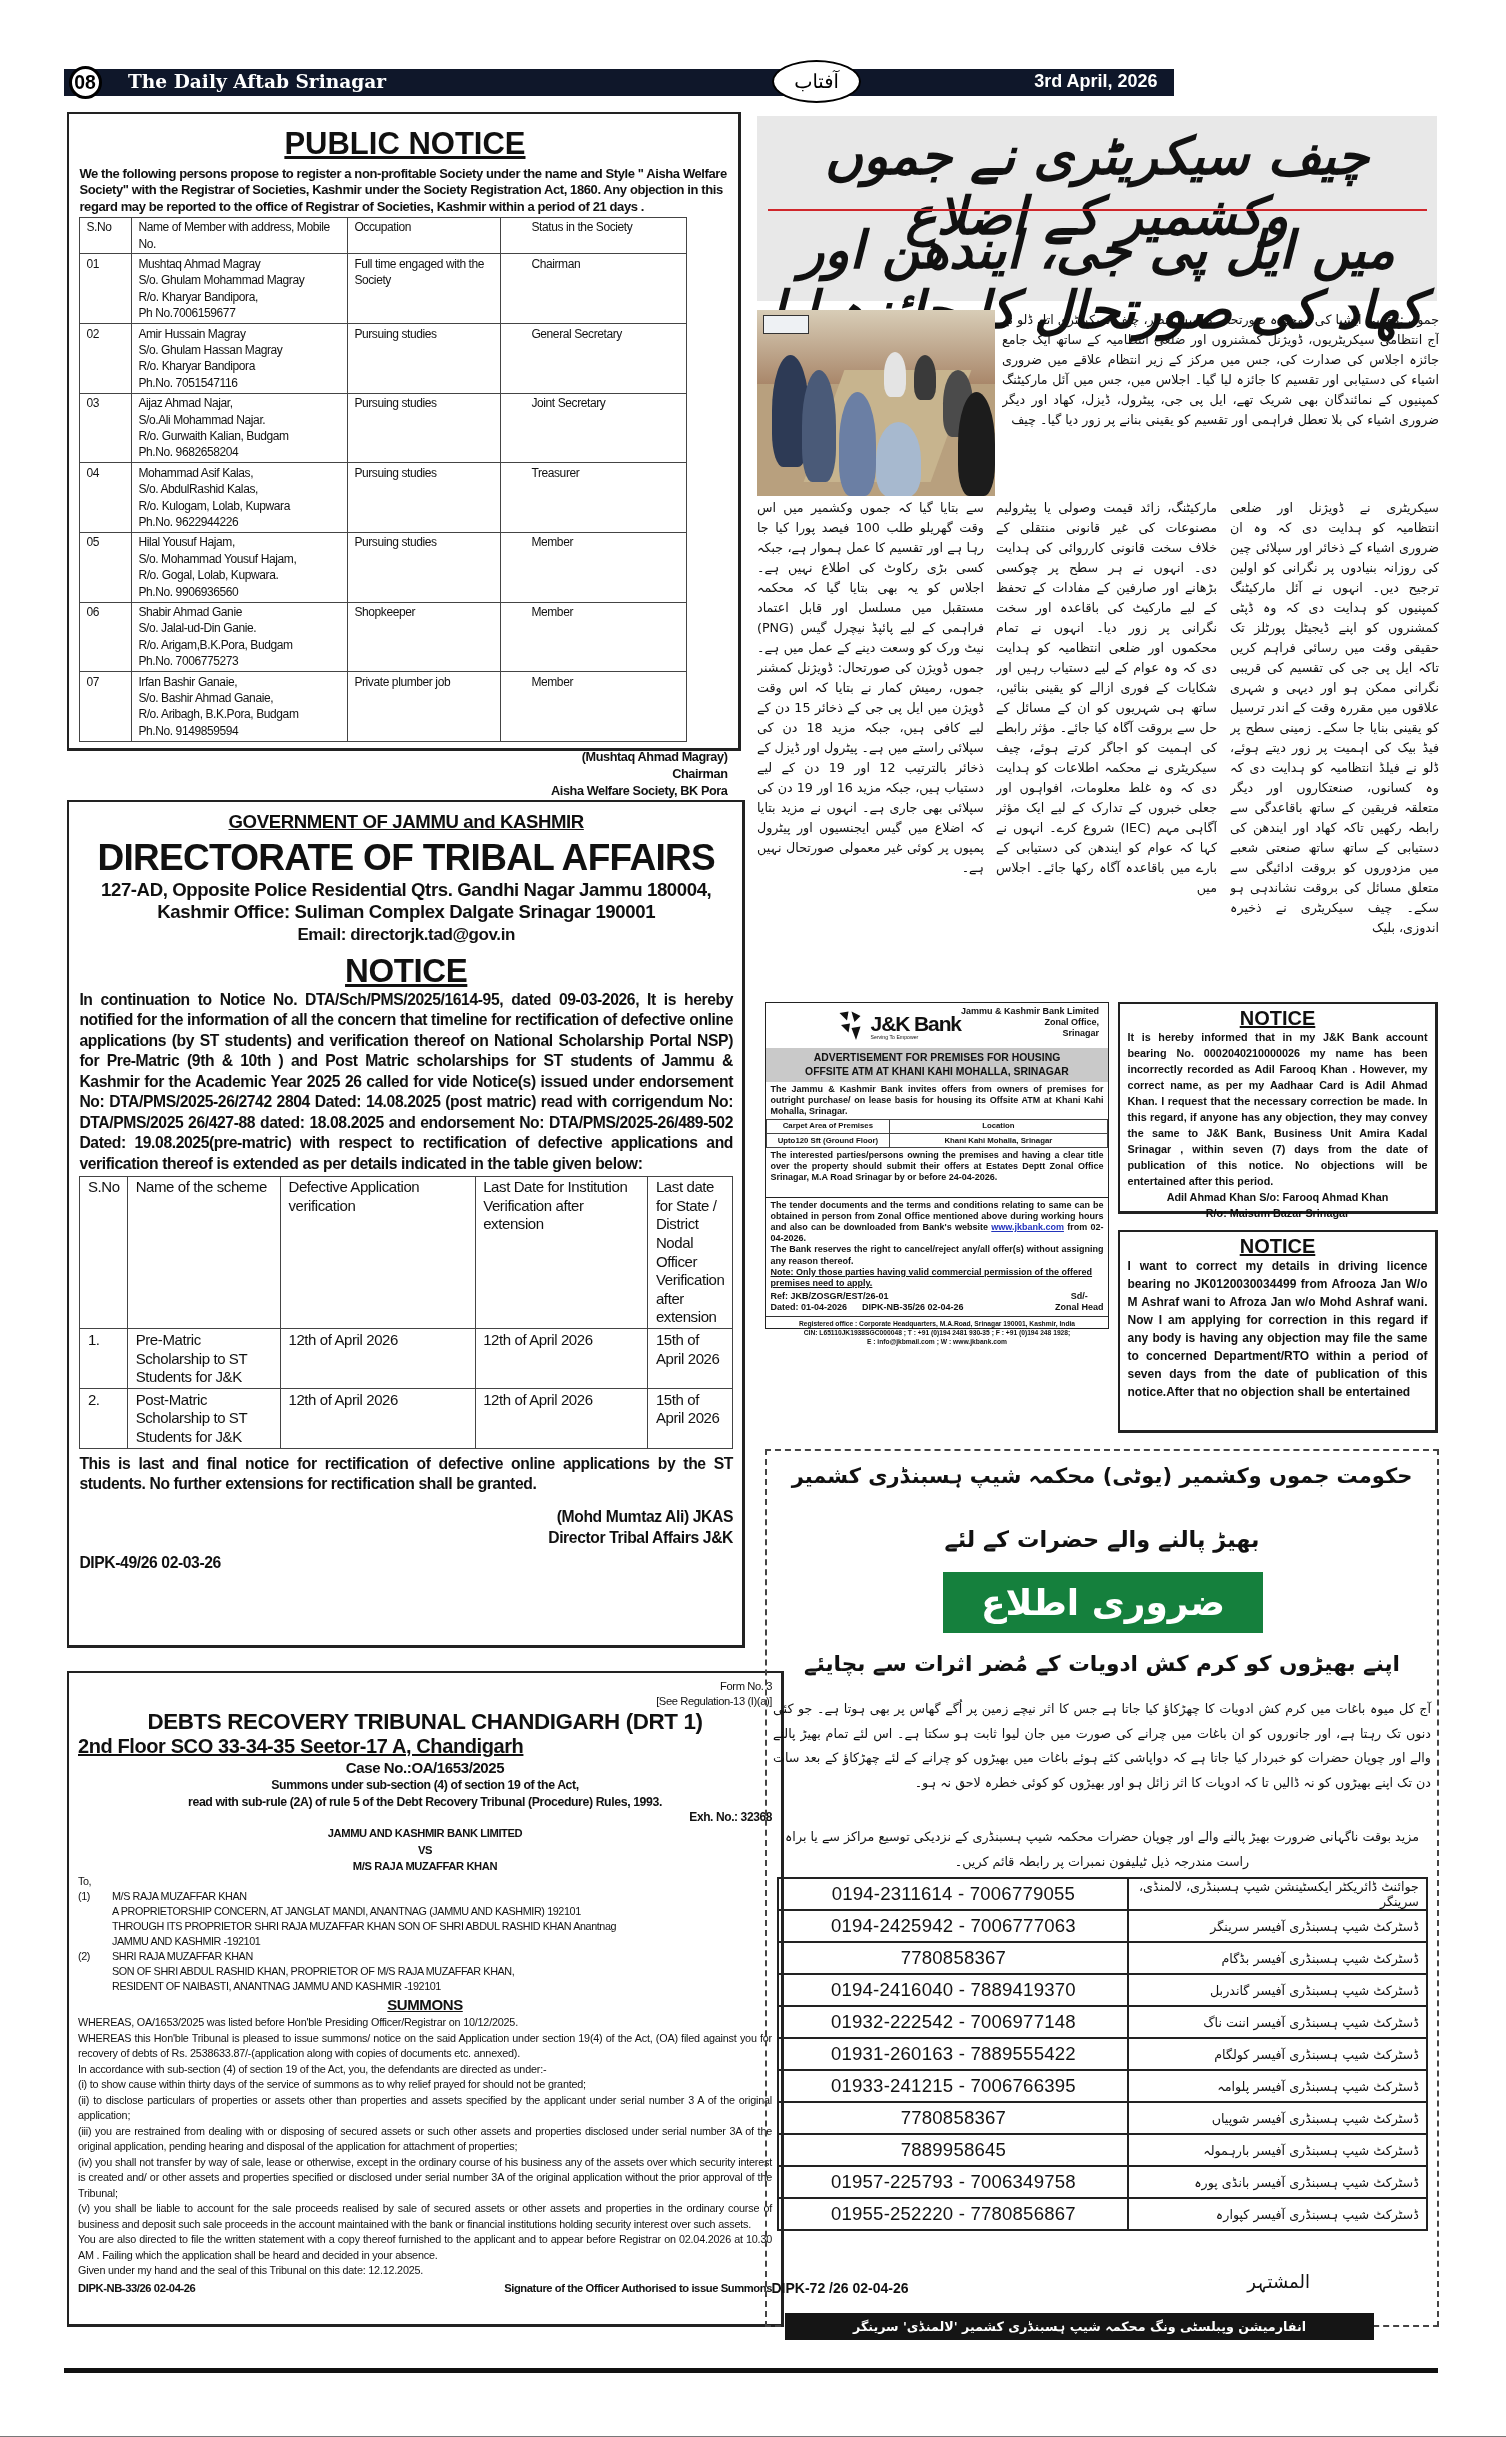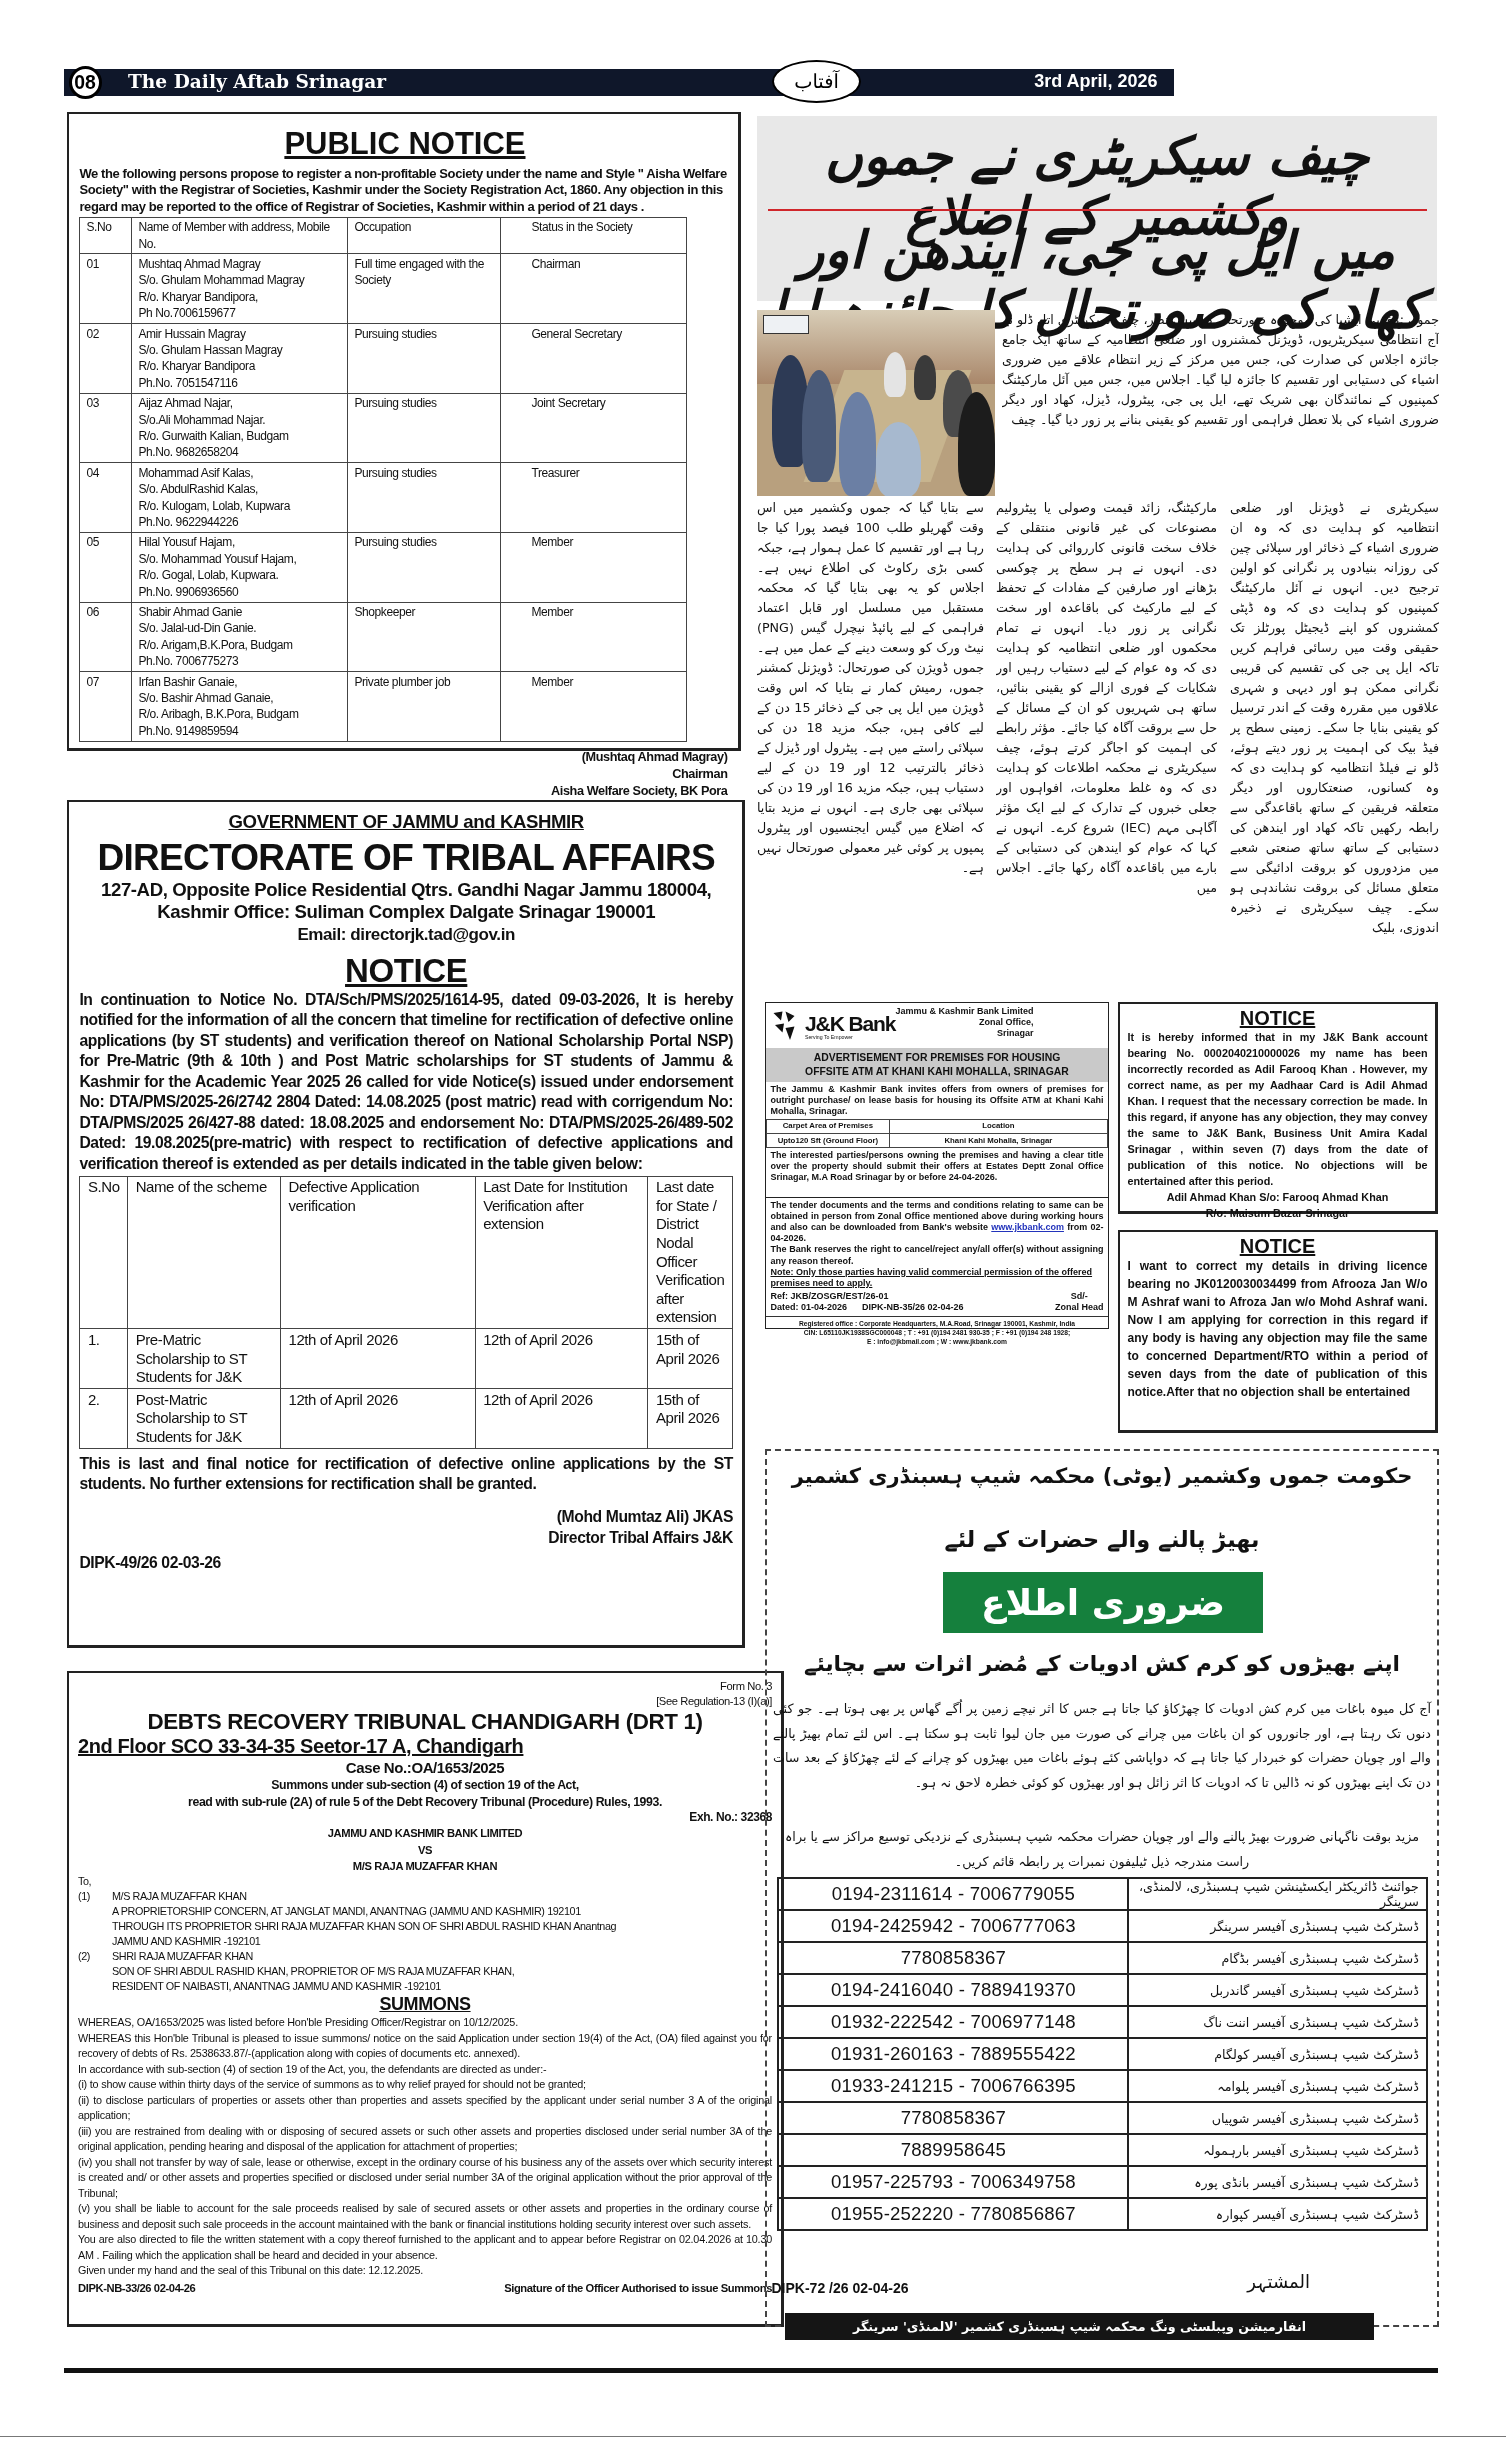--- a/index.html
+++ b/index.html
@@ -50,41 +50,41 @@
   #drt .form { text-align: right; font-size: 11.2px; line-height: 15px; }
   #drt .title { text-align: center; font-size: 22.4px; font-weight: 900; line-height: 25px; }
   #drt .sub { text-align: left; font-size: 20px; font-weight: bold; line-height: 24px; text-decoration: underline; }
   #drt .case { text-align: center; font-size: 15px; font-weight: bold; line-height: 19.4px; }
   #drt .sm { text-align: center; font-size: 12.3px; font-weight: bold; line-height: 16.4px; }
   #drt .exh { text-align: right; font-size: 12px; font-weight: bold; line-height: 15px; }
   #drt .party { text-align: center; font-size: 11.2px; font-weight: bold; line-height: 16.4px; }
   #drt .to { font-size: 10.8px; line-height: 15px; }
   #drt .to .row { display: flex; }
   #drt .to .num { width: 34px; flex: none; }
-  #drt .summons-h { text-align: center; font-size: 18px; font-weight: 900; text-decoration: underline; line-height: 21px; }
+  #drt .summons-h { text-align: center; font-size: 15px; font-weight: 900; text-decoration: underline; line-height: 21px; }
   #drt .text { font-size: 10.8px; line-height: 15.5px; text-align: justify; letter-spacing: -0.2px; }
   #drt .foot { display: flex; justify-content: space-between; font-weight: bold; font-size: 11.2px; margin-top: 3px; }
 
   
   #urdu-headline { position: absolute; left: 757px; top: 116px; width: 680px; height: 185px; background: #e8e8e8; font-style: italic; }
   #urdu-headline .l1, #urdu-headline .l2 { position: absolute; left: 0; right: 0; text-align: center; font-size: 52px; font-weight: bold; direction: rtl; font-family: "DejaVu Sans", sans-serif; }
   #urdu-headline .l1 { top: 10.4px; }
   #urdu-headline .l2 { top: 104px; }
   .rule-red { position: absolute; left: 768px; top: 209px; width: 659px; height: 2.2px; background: #d0262b; }
   .photo-wrap { position: absolute; left: 757px; top: 310px; width: 238px; height: 186px; overflow: hidden; background: #b8a07e; }
   .photo-wrap .wall { position: absolute; left: 0; top: 0; width: 100%; height: 40%; background: linear-gradient(180deg, #d8cdb7 0%, #a9876a 100%); }
   .photo-wrap .table { position: absolute; left: 67px; top: 60px; width: 127px; height: 112px; background: #c7b48e; transform: skewX(-20deg); }
   .photo-wrap .tv { position: absolute; left: 6px; top: 4.5px; width: 46px; height: 19.4px; background: #eef1f4; border: 1.5px solid #333; }
   .person { position: absolute; border-radius: 50% 50% 30% 30%; }
 
   .urdu-col { position: absolute; font-family: "DejaVu Sans", sans-serif; direction: rtl; text-align: justify; font-size: 12.7px; line-height: 20px; color: #111; overflow: hidden; }
 
   
   #jkbank { left: 765px; top: 1002px; width: 344px; height: 196px; padding: 0; font-size: 8.6px; }
-  #jkbank .top { display: flex; justify-content: flex-start; padding: 3px 9px 1.5px 6px; height: 45px; }
+  #jkbank .top { display: flex; justify-content: flex-end; padding: 3px 9px 1.5px 6px; height: 45px; }
   #jkbank .logo { display: flex; align-items: center; gap: 3px; }
   #jkbank .logo-mark { width: 30px; height: 33px; position: relative; }
   #jkbank .logo-text { font-size: 21px; font-weight: bold; letter-spacing: -1.1px; line-height: 21px; }
   #jkbank .tag { font-size: 5.2px; }
   #jkbank .office { text-align: right; font-weight: bold; font-size: 9px; line-height: 11.2px; }
   #jkbank .banner { background: #c9c9c9; text-align: center; font-weight: bold; font-size: 10.4px; line-height: 14px; padding: 3px 0; }
   #jkbank .p { padding: 1.5px 4.5px; font-weight: bold; line-height: 11.2px; font-size: 9px; text-align: justify; }
   #jkbank table { border-collapse: collapse; width: 100%; font-size: 7.8px; }
   #jkbank table td { border: 1.1px solid #444; text-align: center; padding: 1.5px 3px; line-height: 10.4px; font-weight: bold; }
   #jkbank-bottom { left: 765px; top: 1198px; width: 344px; height: 131px; border-top: none; padding: 1.5px 4.5px; font-size: 9px; }

